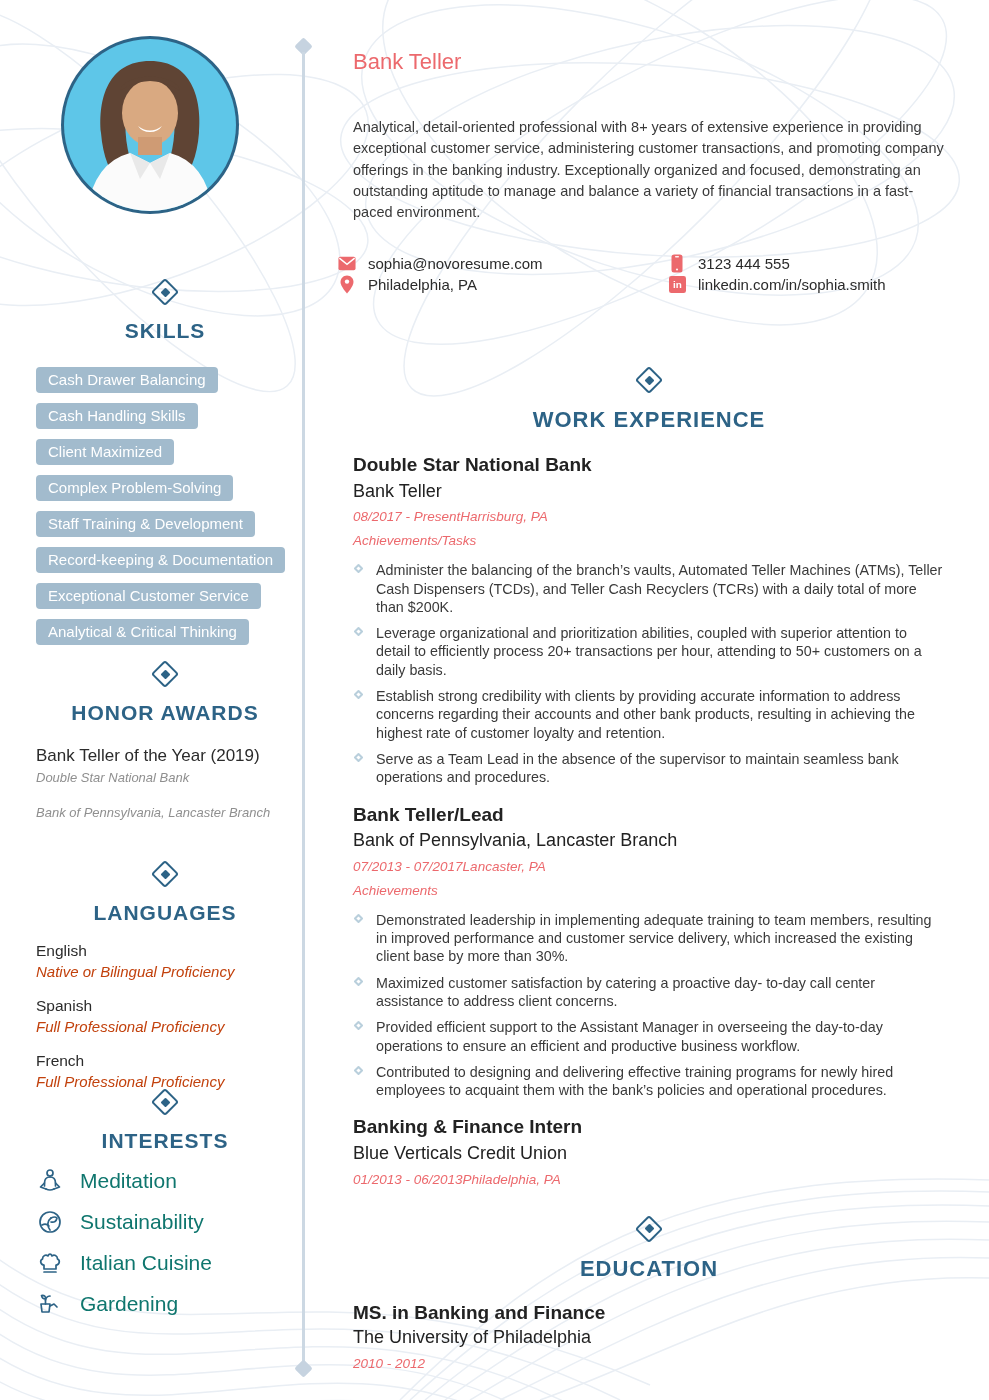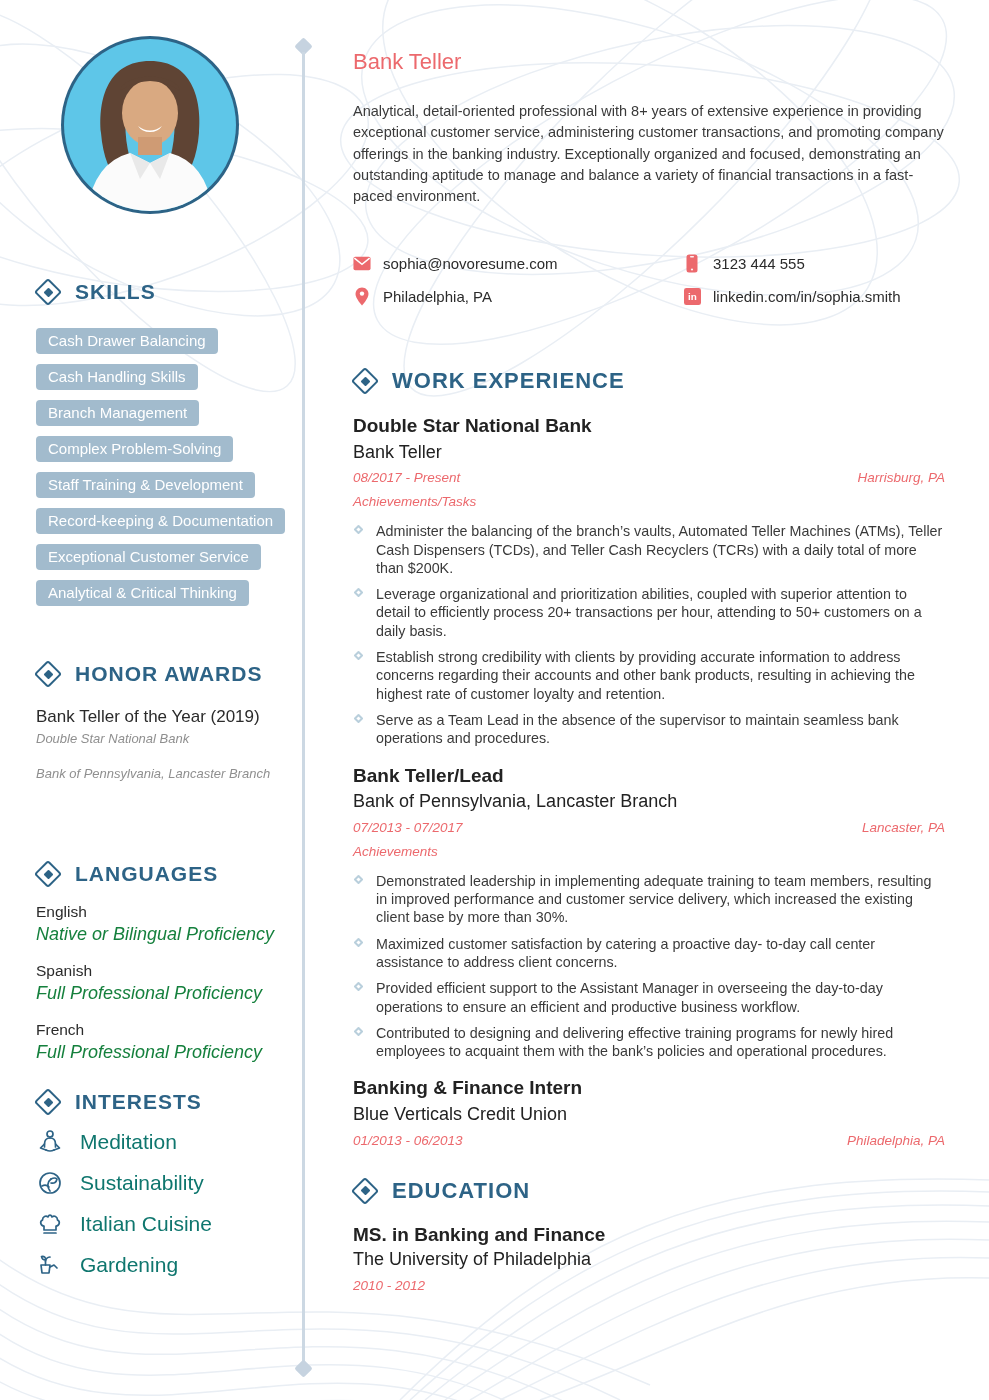--- a/index.html
+++ b/index.html
@@ -20,29 +20,29 @@
   .tl-diamond.top { left:297px; top:40px; }
   .tl-diamond.bottom { left:297px; top:1362px; }
 
   
   .photo { position:absolute; left:58px; top:33px; width:184px; height:184px; z-index:2; }
 
   
   .head { position:absolute; left:353px; top:42px; width:592px; z-index:2; }
   .head h1 { font-size:38px; font-weight:400; color:#2d6386; letter-spacing:0.5px; line-height:1.1; }
   .head .job-title { font-size:22px; color:#ec696d; margin-top:7px; }
-  .head .summary { font-size:14.5px; line-height:1.47; margin-top:26px; color:#3a3a3a; }
-
-  
-  .contacts { position:absolute; left:353px; top:254px; width:594px; display:grid; grid-template-columns:330px 1fr; row-gap:15px; z-index:2; }
+  .head .summary { font-size:14.5px; line-height:1.47; margin-top:42px; color:#3a3a3a; }
+
+  
+  .contacts { position:absolute; left:338px; top:254px; width:594px; display:grid; grid-template-columns:330px 1fr; row-gap:3px; z-index:2; }
   .contact-item { display:flex; align-items:center; gap:12px; font-size:15px; color:#2b2b2b; cursor:pointer; }
   .cicon { width:18px; height:18px; display:inline-flex; align-items:center; justify-content:center; flex:0 0 18px; }
 
   
-  .sec-head { display:flex; align-items:center; gap:15px; }
+  .sec-head { display:flex; align-items:center; gap:15px;flex-direction:column; }
   .sec-head h2 { font-size:21px; font-weight:700; color:#2d6386; letter-spacing:1px; }
   .main-sec .sec-head h2 { font-size:22px; }
   .diamond-icon { width:24px; height:24px; position:relative; flex:0 0 24px; }
   .diamond-icon::before { content:''; position:absolute; inset:2px; border:2.5px solid #2d6386; border-radius:3px; transform:rotate(45deg); }
   .diamond-icon::after  { content:''; position:absolute; inset:8.5px; background:#2d6386; border-radius:1px; transform:rotate(45deg); }
 
   
   .side { position:absolute; left:36px; width:258px; z-index:2; }
   .skills { top:280px; }
   .honors { top:662px; }
@@ -51,34 +51,34 @@
 
   .pills { margin-top:24px; display:flex; flex-direction:column; align-items:flex-start; gap:10px; }
   .pill { background:#a2bbcd; color:#ffffff; font-size:15px; padding:4px 12px 5px; border-radius:4px; white-space:nowrap; }
 
   .award { margin-top:20px; }
   .award-name { font-size:17px; color:#2b2b2b; line-height:1.3; }
   .award-org { font-size:13px; font-style:italic; color:#8f8f8f; margin-top:3px; }
 
   .lang { margin-top:17px; }
   .lang-name { font-size:15.5px; color:#2b2b2b; }
-  .lang-level { font-size:18px; font-style:italic; color:#15803d; margin-top:3px; }
+  .lang-level { font-size:15px; font-style:italic; color:#c2410c; margin-top:3px; }
 
   .interest-row { display:flex; align-items:center; gap:17px; margin-top:14px; }
   .interest-row .iicon { width:27px; height:27px; flex:0 0 27px; display:flex; align-items:center; justify-content:center; }
   .interest-label { font-size:21px; color:#0f766e; }
 
   
   .main-col { position:absolute; left:353px; top:368px; width:592px; z-index:2; }
   .main-sec .sec-head { margin-bottom:20px; }
   .job { margin-top:0; }
   .job + .job { margin-top:16px; }
   .job h3 { font-size:19px; font-weight:700; color:#222; line-height:1.25; }
   .job-line2 { font-size:18px; color:#222; margin-top:3px; line-height:1.25; }
-  .job-meta { display:flex; justify-content:space-between; font-size:13.5px; font-style:italic; color:#ec696d; margin-top:7px; }
+  .job-meta { display:flex; font-size:13.5px; font-style:italic; color:#ec696d; margin-top:7px; }
   .ach-label { font-size:13.5px; font-style:italic; color:#ec696d; margin-top:9px; }
   .job ul { list-style:none; margin-top:13px; }
   .job li { position:relative; padding-left:23px; margin-bottom:8px; font-size:14.3px; line-height:1.28; color:#3a3a3a; }
   .bullet-diamond { position:absolute; left:2px; top:4px; width:7px; height:7px; border:2px solid #b9cfdc; border-radius:1px; transform:rotate(45deg); }
 
   .edu-sec { margin-top:30px; }
   .edu-degree { font-size:19px; font-weight:700; color:#222; }
   .edu-school { font-size:18px; color:#222; margin-top:3px; }
   .edu-dates { font-size:13.5px; font-style:italic; color:#ec696d; margin-top:8px; }
 </style>
@@ -187,21 +187,21 @@
   </div>
 
   <section class="side skills">
     <div class="sec-head">
       <span class="diamond-icon"></span>
       <h2>SKILLS</h2>
     </div>
     <div class="pills">
       <span class="pill">Cash Drawer Balancing</span>
       <span class="pill">Cash Handling Skills</span>
-      <span class="pill">Branch Management</span>
+      <span class="pill">Client Maximized</span>
       <span class="pill">Complex Problem-Solving</span>
       <span class="pill">Staff Training &amp; Development</span>
       <span class="pill">Record-keeping &amp; Documentation</span>
       <span class="pill">Exceptional Customer Service</span>
       <span class="pill">Analytical &amp; Critical Thinking</span>
     </div>
   </section>
 
   <section class="side honors">
     <div class="sec-head">

